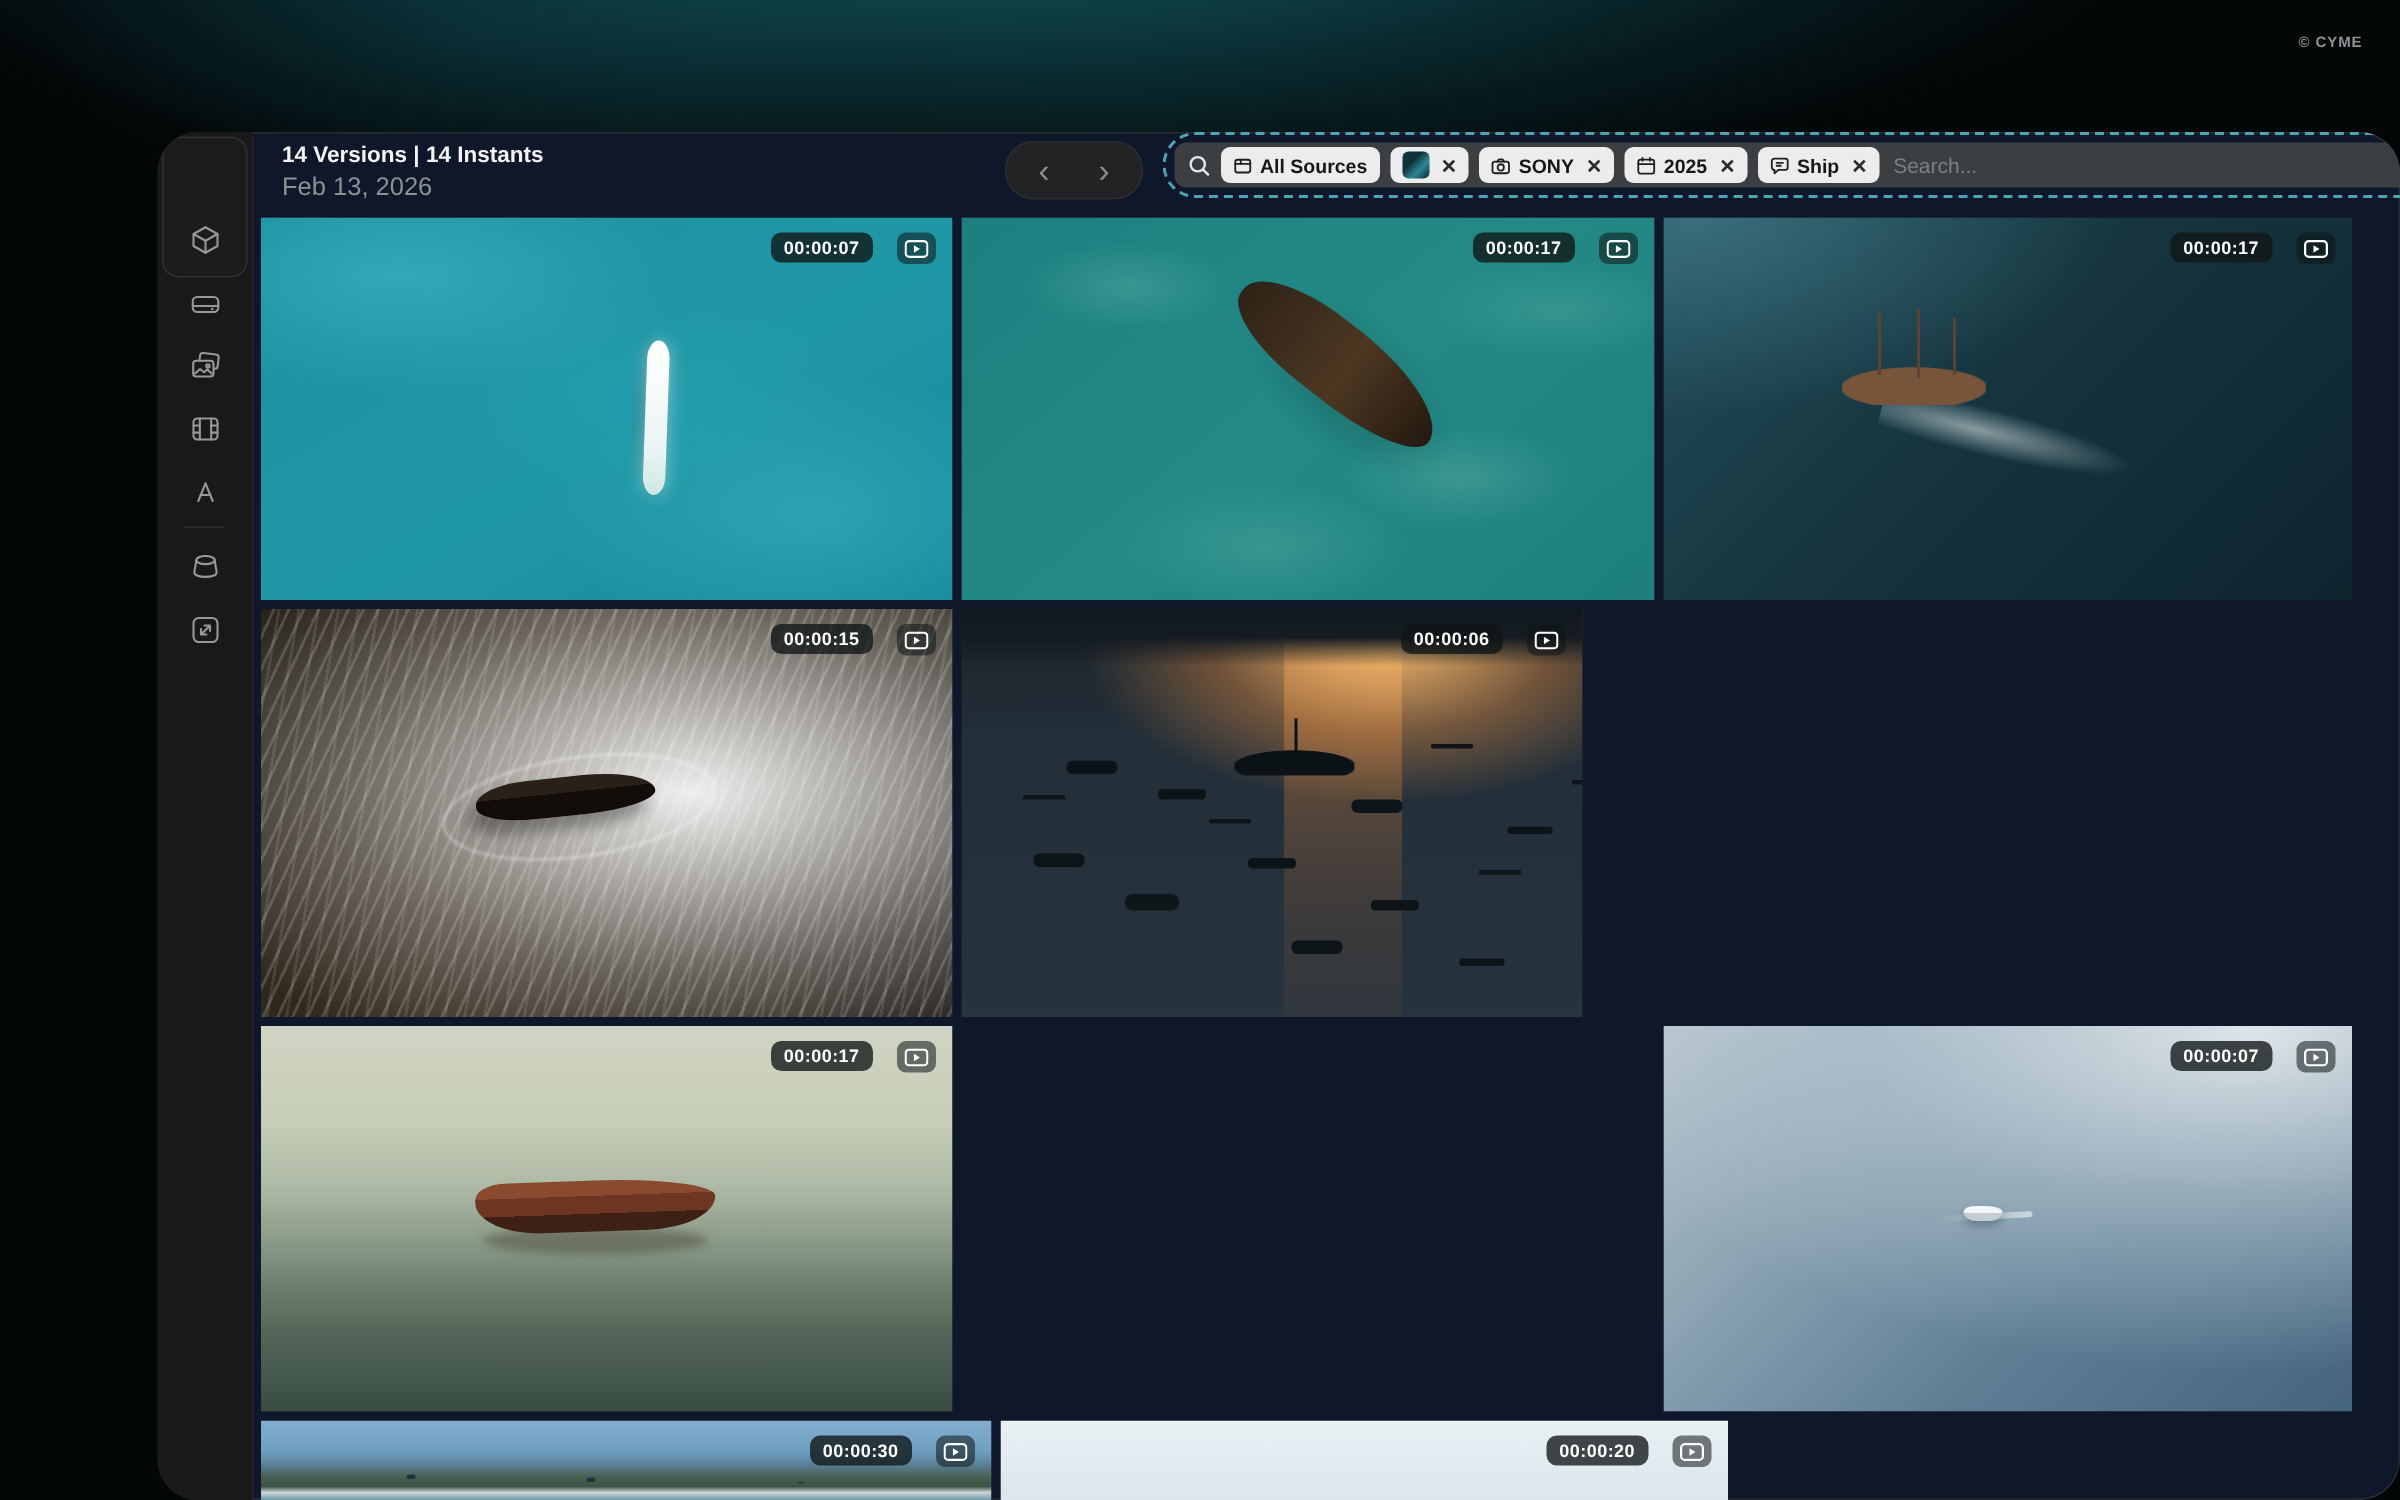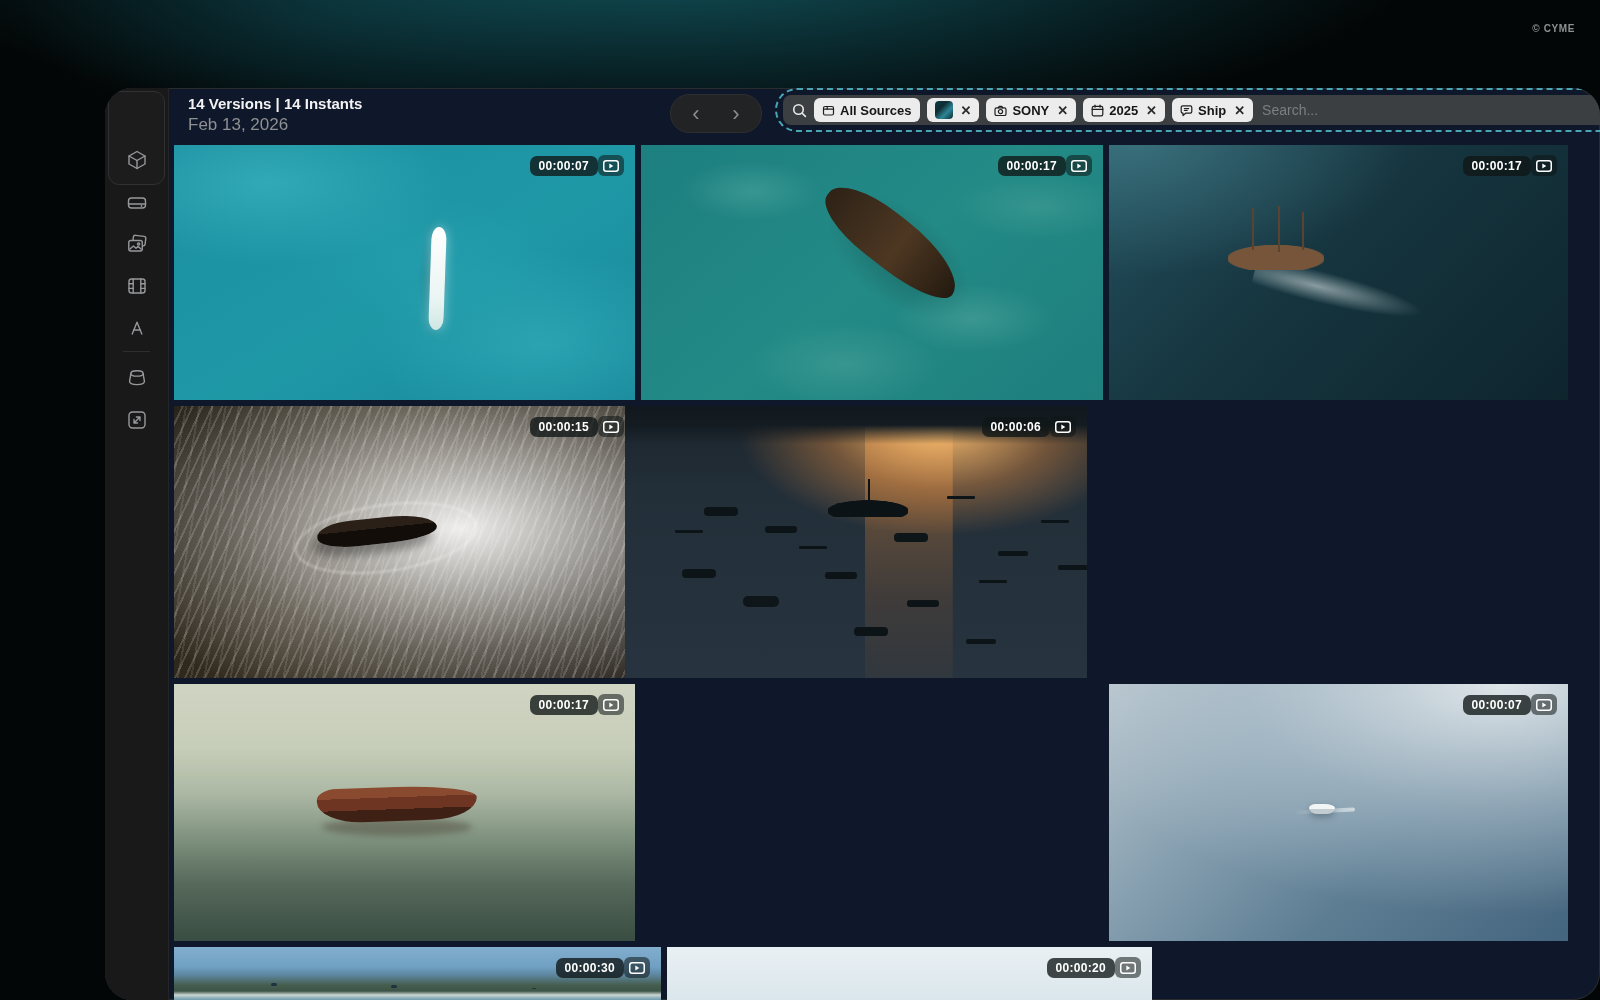--- a/index.html
+++ b/index.html
@@ -50,21 +50,21 @@
   .thumbimg{width:18px;height:18px;border-radius:4px;
     background:linear-gradient(135deg,#0b3e46 0%,#102c33 35%,#2d8696 65%,#0a2a30 100%);}
   .search-input{flex:1;min-width:60px;border:none;background:transparent;outline:none;
     color:#d8d8d8;font-size:14px;font-family:"Liberation Sans",sans-serif;}
   .search-input::placeholder{color:#7b7f81;}
 
   
   .tile{position:absolute;overflow:hidden;background:#222;cursor:pointer;}
   .art{position:absolute;inset:0;}
   .art::before,.art::after{content:"";position:absolute;}
-  .badges{position:absolute;top:10px;right:11px;display:flex;gap:0;align-items:center;}
+  .badges{position:absolute;top:10px;right:11px;display:flex;gap:16px;align-items:flex-start;}
   .duration{background:rgba(15,22,22,.78);color:#fff;font-size:12px;font-weight:bold;
     letter-spacing:.3px;padding:3px 9px;border-radius:7px;}
   .playbtn{background:rgba(15,22,22,.55);border:none;border-radius:6px;width:26px;height:21px;
     display:flex;align-items:center;justify-content:center;cursor:pointer;padding:0;}
 
   
   .s1 .art{background:
     radial-gradient(300px 130px at 20% 15%, rgba(72,192,202,.5), transparent 62%),
     radial-gradient(280px 150px at 80% 78%, rgba(62,188,198,.45), transparent 62%),
     radial-gradient(220px 100px at 55% 45%, rgba(38,162,178,.5), transparent 62%),
@@ -355,21 +355,21 @@
         <span class="duration">00:00:15</span>
       <button class="playbtn">
           <svg width="16" height="12" viewBox="0 0 16 12">
             <rect x="0.75" y="0.75" width="14.5" height="10.5" rx="2.5" stroke="#fff" stroke-width="1.5" fill="none"></rect>
             <path d="M6.3 3.5 L10.3 6 L6.3 8.5 Z" fill="#fff"></path>
           </svg>
         </button>
       </div>
   </div>
 
-  <div class="tile s5" style="left:520px;top:318px;width:462px;height:272px">
+  <div class="tile s5" style="left:536px;top:318px;width:414px;height:272px">
     <div class="art"></div>
     <div class="badges">
         <span class="duration">00:00:06</span>
       <button class="playbtn">
           <svg width="16" height="12" viewBox="0 0 16 12">
             <rect x="0.75" y="0.75" width="14.5" height="10.5" rx="2.5" stroke="#fff" stroke-width="1.5" fill="none"></rect>
             <path d="M6.3 3.5 L10.3 6 L6.3 8.5 Z" fill="#fff"></path>
           </svg>
         </button>
       </div>

